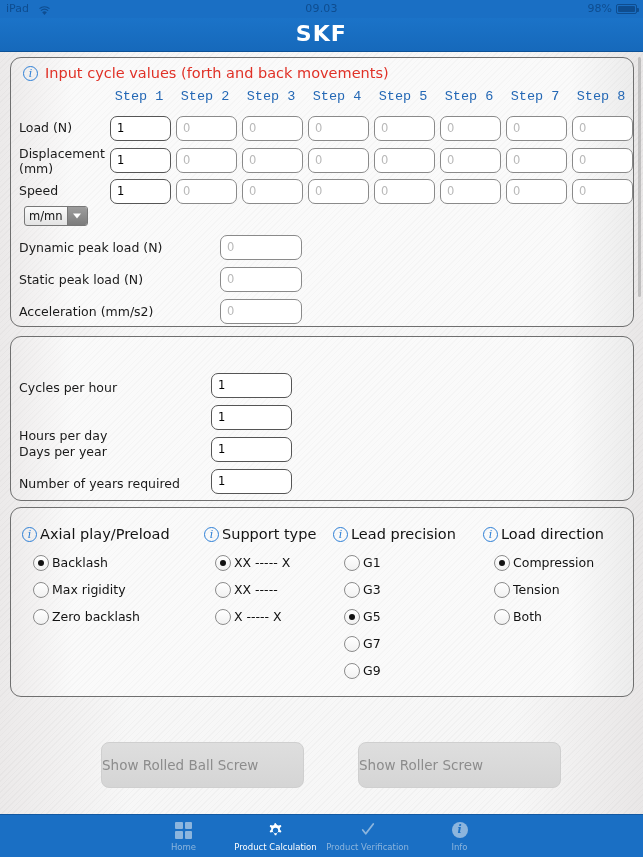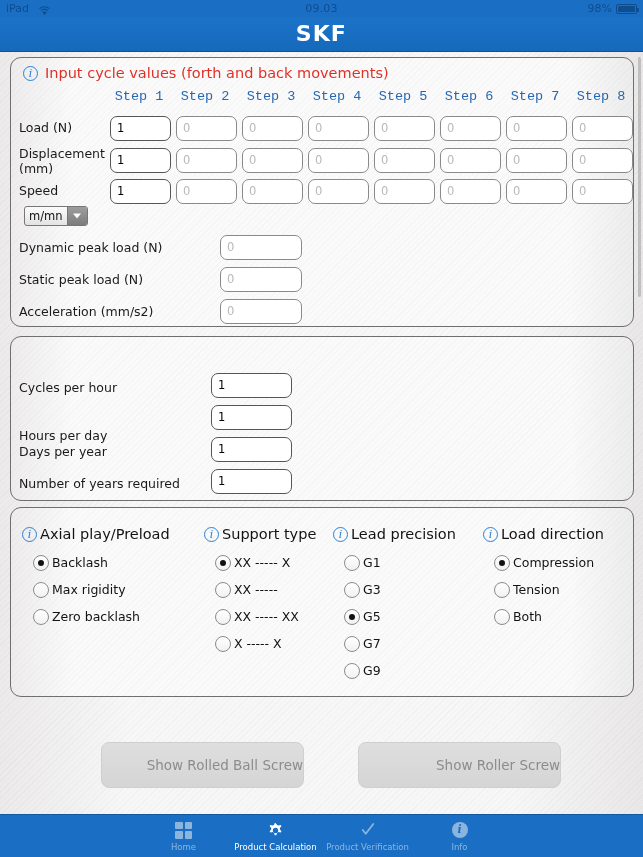--- a/index.html
+++ b/index.html
@@ -264,21 +264,21 @@
     top: 742px;
     height: 46px;
     width: 203px;
     border: 1px solid #cfcfcf;
     border-radius: 8px;
     background: linear-gradient(to bottom, #dedede, #d5d5d5);
     color: #8c8c8c;
     font-size: 13.5px;
     display: flex;
     align-items: center;
-    justify-content: flex-end;
+    justify-content: flex-start;
     box-sizing: border-box;
   }
   #btn-ball { left: 101px; }
   #btn-roller { left: 338px; margin-left: 20px; }
 
   
   .tabbar {
     position: absolute;
     left: 0; bottom: 0;
     width: 643px;
@@ -458,24 +458,20 @@
       <div class="opt-item">
         <span class="radio sel"></span>
         <span>XX ----- X</span>
       </div>
       <div class="opt-item">
         <span class="radio"></span>
         <span>XX -----</span>
       </div>
       <div class="opt-item">
         <span class="radio"></span>
-        <span>XX ----- XX</span>
-      </div>
-      <div class="opt-item">
-        <span class="radio"></span>
         <span>X ----- X</span>
       </div>
     </div>
 
     <div class="opt-group" style="left:322px">
       <div class="opt-head">
         <span class="info-ico">i</span>
         <span>Lead precision</span>
       </div>
       <div class="opt-item">

